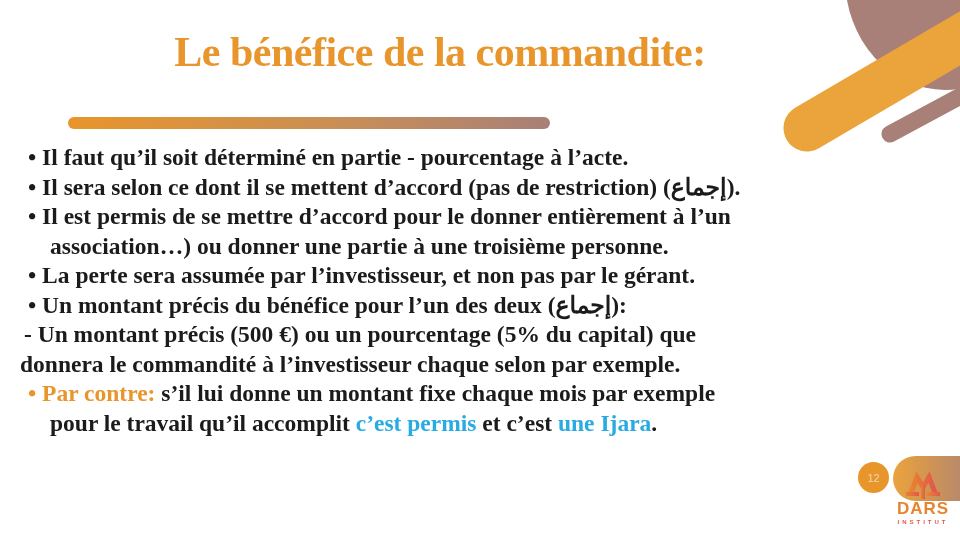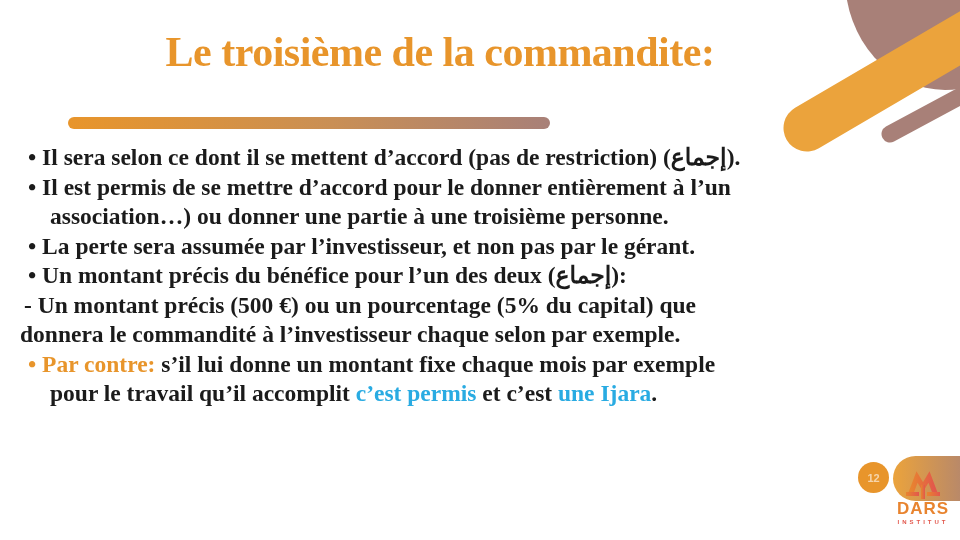--- a/index.html
+++ b/index.html
@@ -86,21 +86,21 @@
     border-radius: 50%;
     background: var(--orange);
     z-index: 2;
     display: flex;
     align-items: center;
     justify-content: center;
   }
   .page-badge span {
     font-family: "Liberation Sans", sans-serif;
     font-size: 11px;
-    font-weight: 700;
+    font-weight: 400;
     color: rgba(255,255,255,0.6);
   }
 
   
   .logo {
     position: absolute;
     left: 891px;
     top: 471px;
     width: 64px;
     text-align: center;
@@ -129,24 +129,25 @@
 <body>
 
 <div class="slide">
 
   <svg class="deco-top-right" width="210" height="180" viewBox="750 0 210 180">
     <ellipse cx="945" cy="-22" rx="100" ry="112" style="fill: var(--mauve);"></ellipse>
     <line x1="807" y1="128" x2="1005" y2="12" stroke-linecap="round" style="stroke: var(--capsule-orange); stroke-width: 47;"></line>
     <line x1="890" y1="134" x2="1020" y2="64" stroke-linecap="round" style="stroke: var(--mauve); stroke-width: 17;"></line>
   </svg>
 
-  <h1 class="title">Le troisième de la commandite:</h1>
+  <h1 class="title">Le bénéfice de la commandite:</h1>
   <div class="divider"></div>
 
   <div class="body-block">
+      <div class="line ind-bullet"><span class="seg-text">• Il faut qu’il soit déterminé en partie - pourcentage à l’acte.</span></div>
       <div class="line ind-bullet"><span class="seg-text">• Il sera selon ce dont il se mettent d’accord (pas de restriction) (إجماع).</span></div>
       <div class="line ind-bullet"><span class="seg-text">• Il est permis de se mettre d’accord pour le donner entièrement à l’un</span></div>
       <div class="line ind-cont"><span class="seg-text">association…) ou donner une partie à une troisième personne.</span></div>
       <div class="line ind-bullet"><span class="seg-text">• La perte sera assumée par l’investisseur, et non pas par le gérant.</span></div>
       <div class="line ind-bullet"><span class="seg-text">• Un montant précis du bénéfice pour l’un des deux (إجماع):</span></div>
       <div class="line ind-dash"><span class="seg-text">- Un montant précis (500 €) ou un pourcentage (5% du capital) que</span></div>
       <div class="line ind-flush"><span class="seg-text">donnera le commandité à l’investisseur chaque selon par exemple.</span></div>
       <div class="line ind-bullet"><span class="seg-orange">• Par contre:</span><span class="seg-text"> s’il lui donne un montant fixe chaque mois par exemple</span></div>
       <div class="line ind-cont"><span class="seg-text">pour le travail qu’il accomplit </span><span class="seg-blue">c’est permis</span><span class="seg-text"> et c’est </span><span class="seg-blue">une Ijara</span><span class="seg-text">.</span></div>
     </div>

